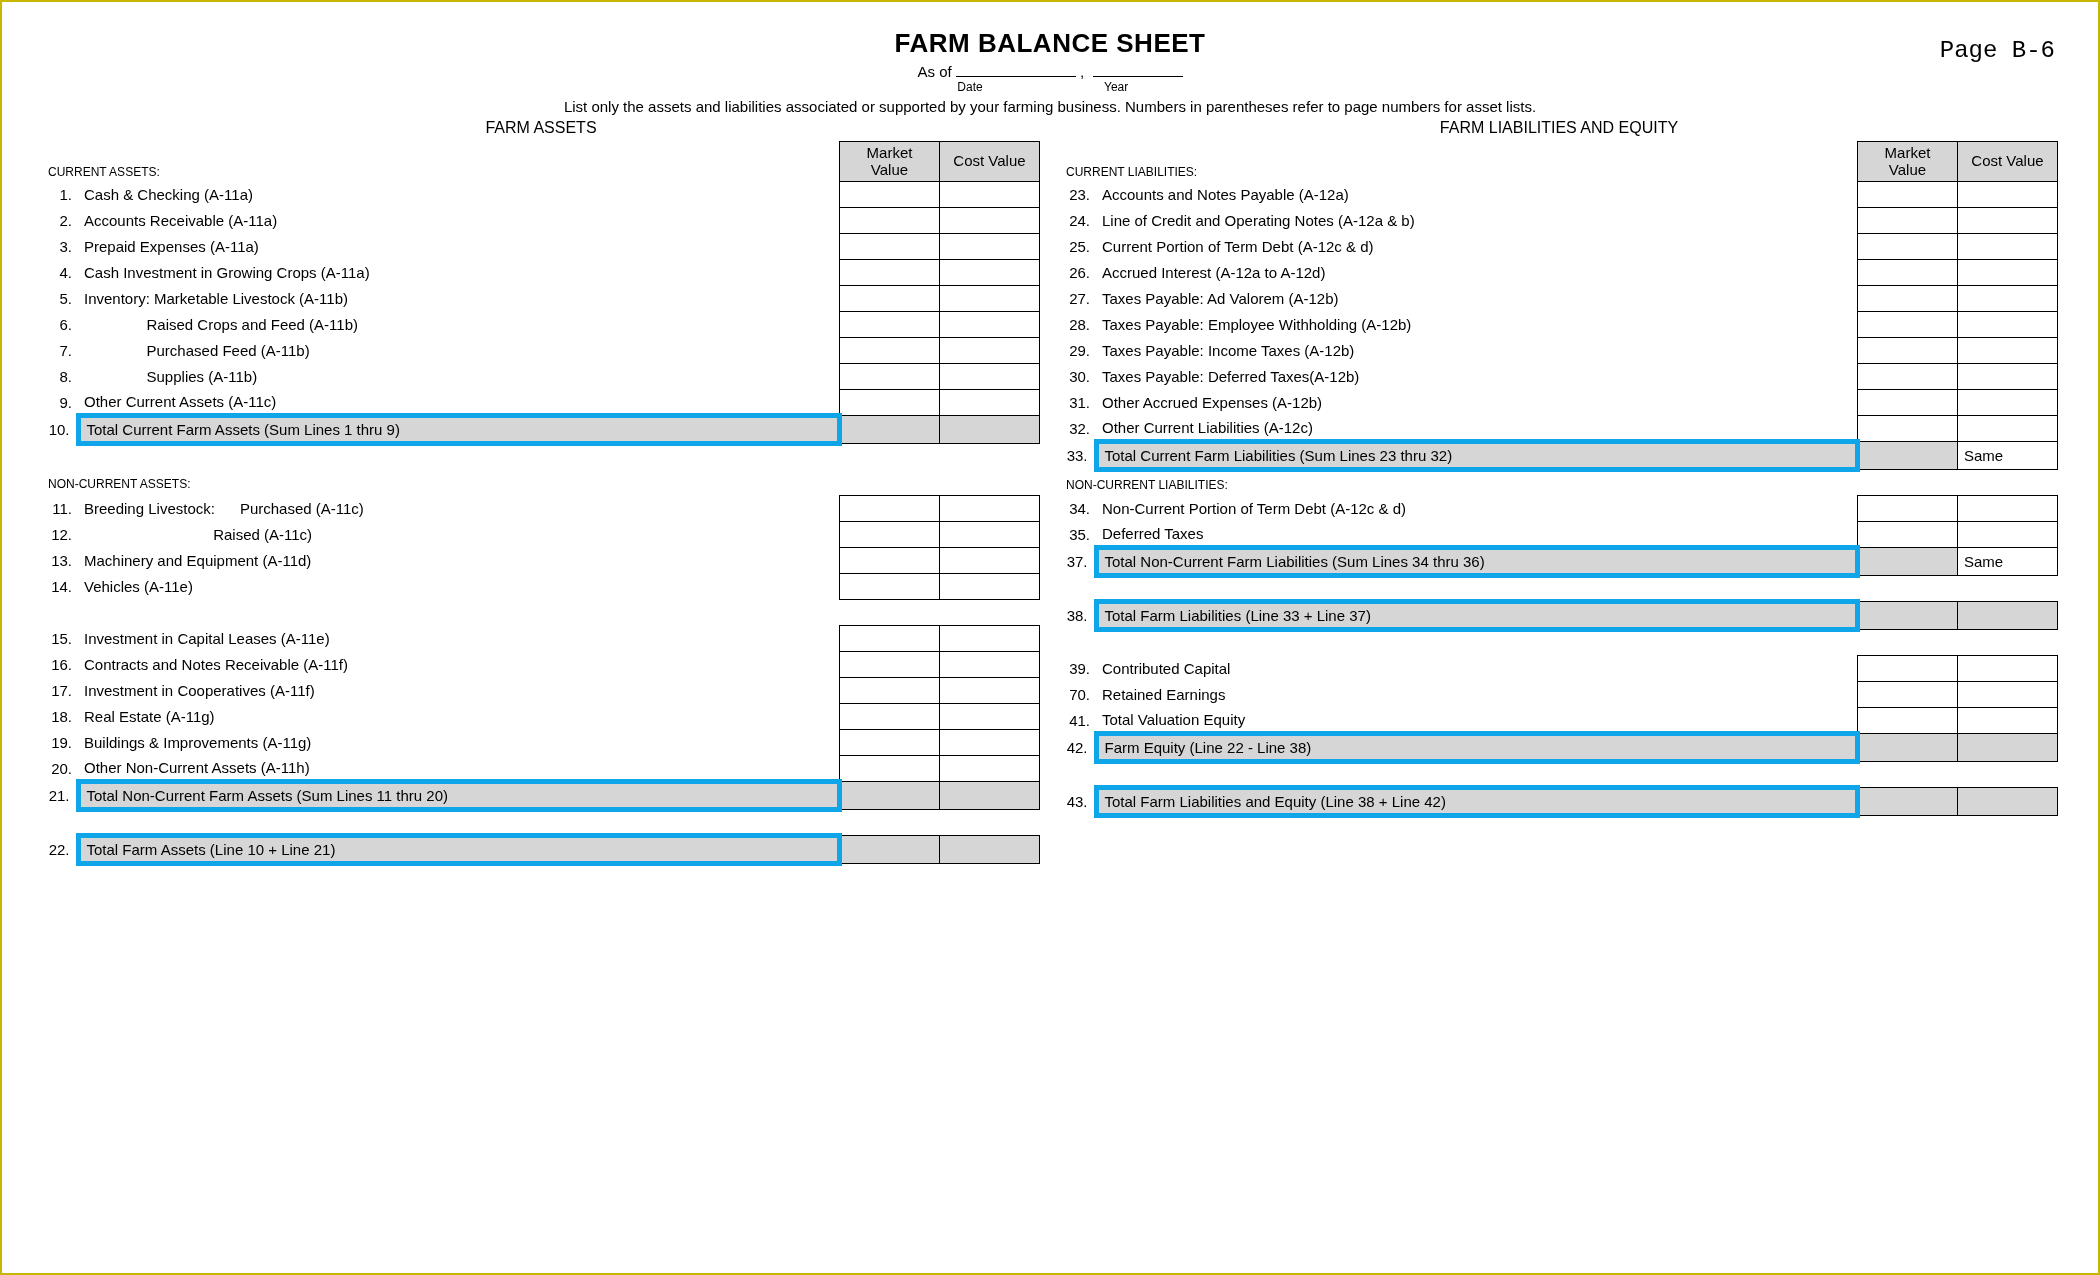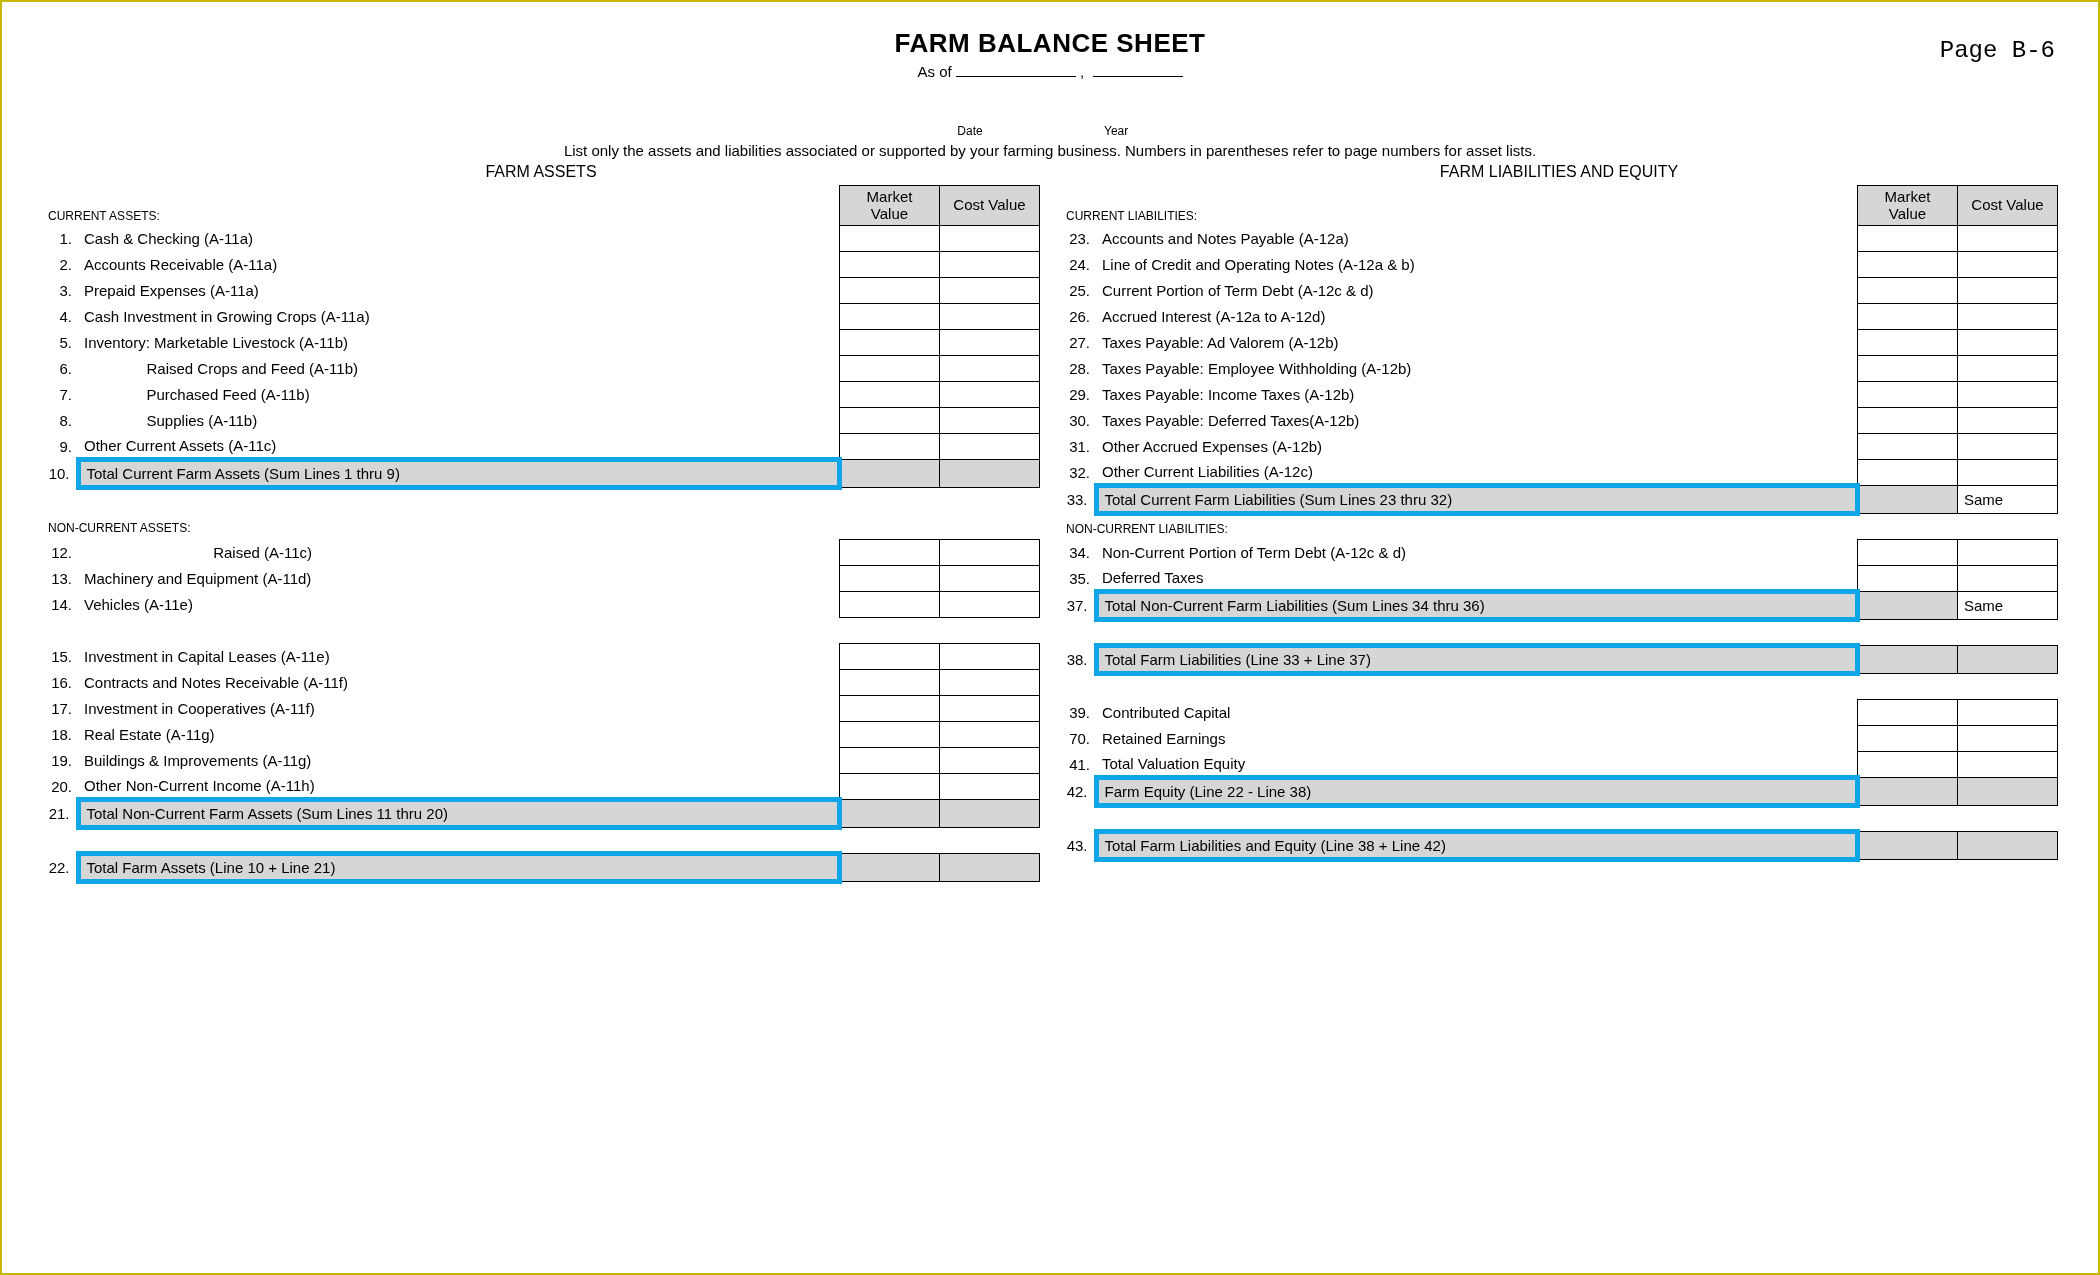--- a/index.html
+++ b/index.html
@@ -40,21 +40,20 @@
   }
   .blank {
     display: inline-block;
     border-bottom: 1px solid #000;
     width: 120px;
     height: 14px;
     vertical-align: baseline;
   }
   .sub-labels {
     font-size: 12px;
-    margin-top: 44px;
   }
   .sub-labels span { display:inline-block; }
   .instructions {
     text-align: center;
     font-size: 15px;
     margin: 4px 0 2px 0;
   }
   .columns {
     display: flex;
     gap: 20px;
@@ -218,20 +217,26 @@
 
         <tr class="spacer">
               <td colspan="4"></td>
             </tr>
 
         <tr>
               <td colspan="4"><span class="section-label">NON-CURRENT ASSETS:</span></td>
             </tr>
 
         <tr>
+              <td class="num">11.</td>
+              <td>Breeding Livestock:&nbsp;&nbsp;&nbsp;&nbsp;&nbsp;&nbsp;Purchased (A-11c)</td>
+              <td class="cell-box"></td>
+              <td class="cell-box"></td>
+            </tr>
+        <tr>
               <td class="num">12.</td>
               <td>&nbsp;&nbsp;&nbsp;&nbsp;&nbsp;&nbsp;&nbsp;&nbsp;&nbsp;&nbsp;&nbsp;&nbsp;&nbsp;&nbsp;&nbsp;&nbsp;&nbsp;&nbsp;&nbsp;&nbsp;&nbsp;&nbsp;&nbsp;&nbsp;&nbsp;&nbsp;&nbsp;&nbsp;&nbsp;&nbsp;&nbsp;Raised (A-11c)</td>
               <td class="cell-box"></td>
               <td class="cell-box"></td>
             </tr>
         <tr>
               <td class="num">13.</td>
               <td>Machinery and Equipment (A-11d)</td>
               <td class="cell-box"></td>
               <td class="cell-box"></td>
@@ -270,21 +275,21 @@
               <td class="cell-box"></td>
             </tr>
         <tr>
               <td class="num">19.</td>
               <td>Buildings &amp; Improvements (A-11g)</td>
               <td class="cell-box"></td>
               <td class="cell-box"></td>
             </tr>
         <tr>
               <td class="num">20.</td>
-              <td>Other Non-Current Income (A-11h)</td>
+              <td>Other Non-Current Assets (A-11h)</td>
               <td class="cell-box"></td>
               <td class="cell-box"></td>
             </tr>
         <tr>
               <td class="num">21.</td>
               <td class="label-box">Total Non-Current Farm Assets (Sum Lines 11 thru 20)</td>
               <td class="cell-box shaded"></td>
               <td class="cell-box shaded"></td>
             </tr>
 

